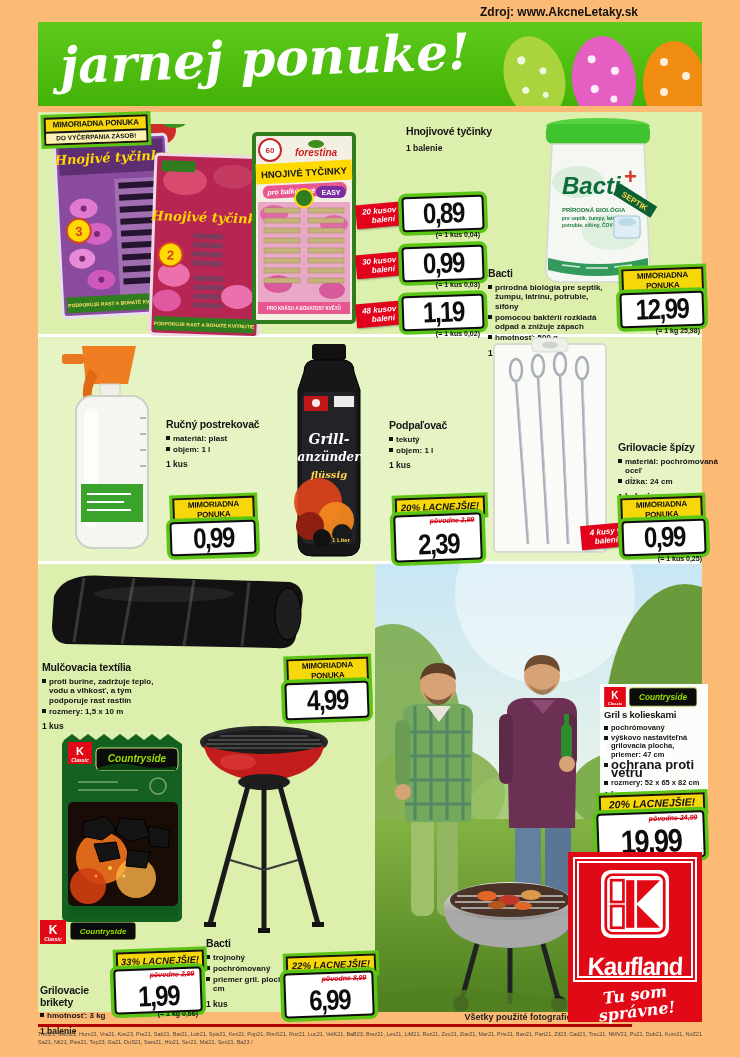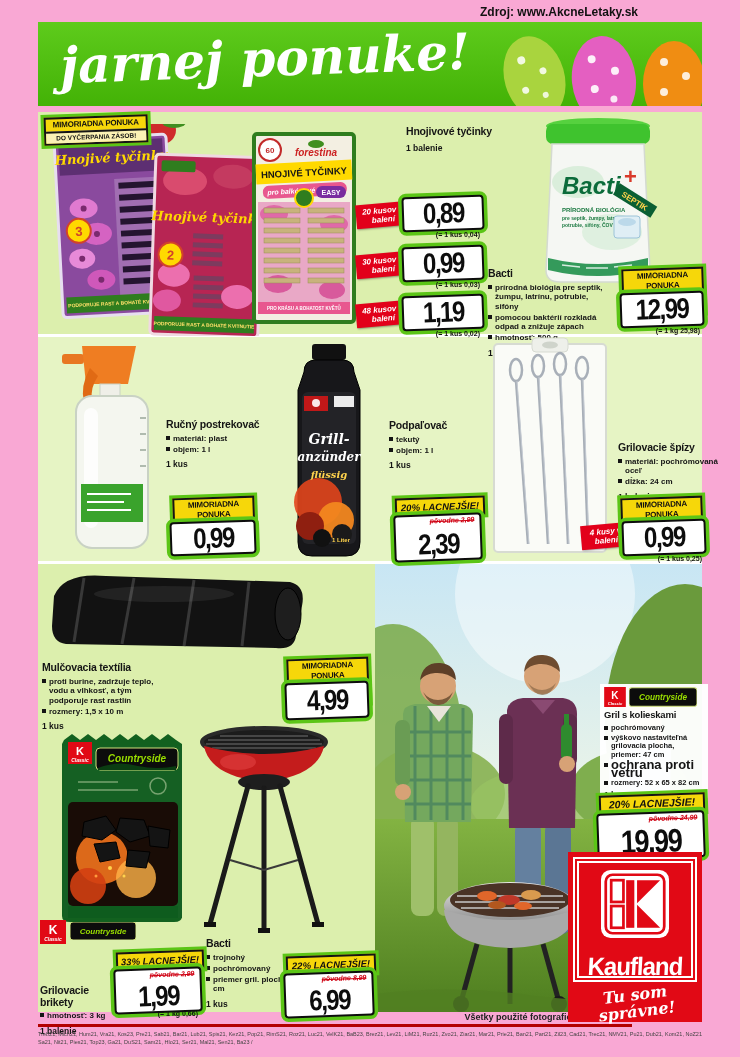--- a/index.html
+++ b/index.html
@@ -1,16 +1,16 @@
 <!DOCTYPE html>
 <html><head>
 <meta charset="utf-8">
 <style>
   html,body{margin:0;padding:0;background:#fff;}
-  #page{position:relative;width:740px;height:1057px;background:#f9a8d4;font-family:"Liberation Sans",sans-serif;overflow:hidden;}
+  #page{position:relative;width:740px;height:1057px;background:#fdba74;font-family:"Liberation Sans",sans-serif;overflow:hidden;}
   .abs{position:absolute;}
 
   
   .source{font:700 12px/14px "Liberation Sans",sans-serif;color:#111;}
   .banner{background:linear-gradient(#5ecb1c,#43b206);overflow:hidden;}
   .banner-script{font:italic 700 50px/54px "DejaVu Serif",serif;color:#fff;transform:rotate(-2deg);white-space:nowrap;}
 
   
   .bg1{background:#dcefad;}
   .bg2{background:#e6f4c4;}

